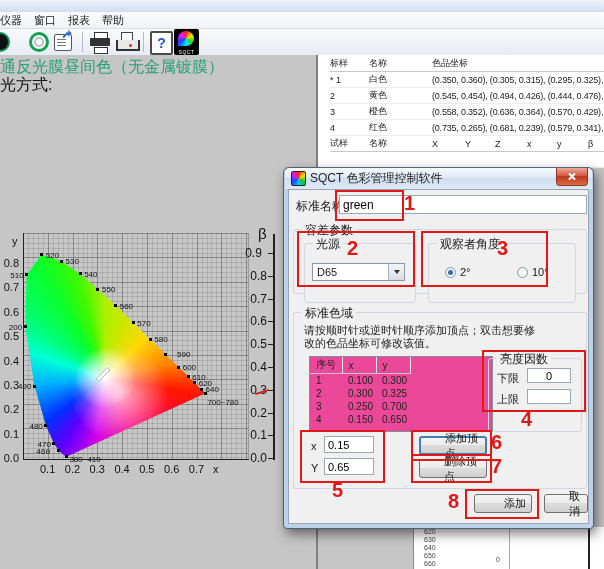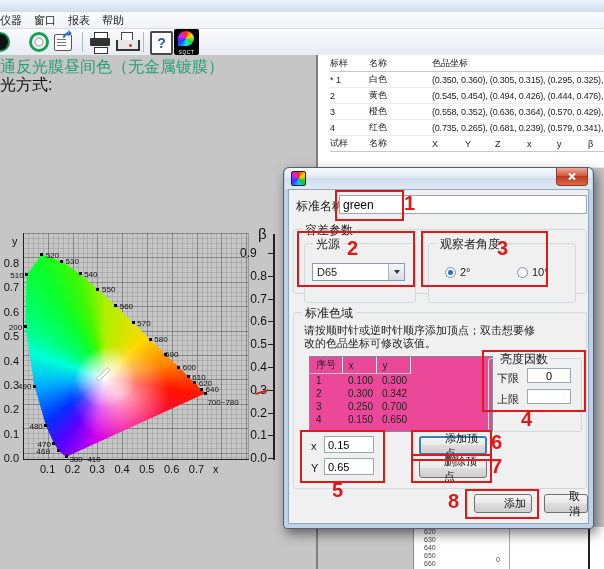--- a/index.html
+++ b/index.html
@@ -205,21 +205,21 @@
       <div class="wl-label" style="left: 84.1408px; top: 269.951px;">540</div>
       <div class="wl-dot" style="left: 96.4968px; top: 287.579px;"></div>
       <div class="wl-label" style="left: 101.997px; top: 285.079px;">550</div>
       <div class="wl-dot" style="left: 114.229px; top: 304.122px;"></div>
       <div class="wl-label" style="left: 119.729px; top: 301.622px;">560</div>
       <div class="wl-dot" style="left: 131.837px; top: 321.153px;"></div>
       <div class="wl-label" style="left: 137.337px; top: 318.653px;">570</div>
       <div class="wl-dot" style="left: 148.8px; top: 337.77px;"></div>
       <div class="wl-label" style="left: 154.3px; top: 335.27px;">580</div>
       <div class="wl-dot" style="left: 164.35px; top: 352.995px;"></div>
-      <div class="wl-label" style="left: 165px; top: 350.495px;">590</div>
+      <div class="wl-label" style="left: 177px; top: 350.495px;">590</div>
       <div class="wl-dot" style="left: 177.196px; top: 365.61px;"></div>
       <div class="wl-label" style="left: 182.696px; top: 363.11px;">600</div>
       <div class="wl-dot" style="left: 186.818px; top: 375.004px;"></div>
       <div class="wl-label" style="left: 192.318px; top: 372.504px;">610</div>
       <div class="wl-dot" style="left: 193.192px; top: 381.275px;"></div>
       <div class="wl-label" style="left: 198.692px; top: 378.775px;">620</div>
       <div class="wl-dot" style="left: 200.012px; top: 387.96px;"></div>
       <div class="wl-label" style="left: 205.512px; top: 385.46px;">640</div>
       <div class="wl-dot" style="left: 203.906px; top: 391.767px;"></div>
       <div class="wl-label" style="left: 207.406px; top: 398.267px;">700~780</div>
@@ -239,21 +239,21 @@
       <div class="tick-label" style="left: 0px; top: 379px; width: 19px; text-align: right;">0.3</div>
       <div class="tick-label" style="left: 0px; top: 403.4px; width: 19px; text-align: right;">0.2</div>
       <div class="tick-label" style="left: 0px; top: 427.8px; width: 19px; text-align: right;">0.1</div>
       <div class="tick-label" style="left: 0px; top: 452.2px; width: 19px; text-align: right;">0.0</div>
       <div class="tick-label" style="left: 12px; top: 235px;">y</div>
       <svg width="225" height="226" viewBox="0 0 225 226" style="position: absolute; left: 23px; top: 233px;">
         <polygon points="87.0,137.2 75.8,148.1 73.4,145.7 84.5,134.7" fill="#ffffff" stroke="#8a8a8a" stroke-width="0.6"></polygon>
       </svg>
       <div class="tick-label beta-label" style="left: 258px; top: 225px;">β</div>
       <div class="beta-line" style="position: absolute; left: 273px; top: 234px; width: 2px; height: 226px;"></div>
-      <div class="tick-label" style="left: 240px; top: 246px; width: 27px; text-align: left; font-size: 12px;">0.9</div>
+      <div class="tick-label" style="left: 240px; top: 246px; width: 27px; text-align: center; font-size: 12px;">0.9</div>
       <div class="beta-line" style="position: absolute; left: 268px; top: 253px; width: 5px; height: 1px;"></div>
       <div class="tick-label" style="left: 240px; top: 268.8px; width: 27px; text-align: right; font-size: 12px;">0.8</div>
       <div class="beta-line" style="position: absolute; left: 268px; top: 275.8px; width: 5px; height: 1px;"></div>
       <div class="tick-label" style="left: 240px; top: 291.6px; width: 27px; text-align: right; font-size: 12px;">0.7</div>
       <div class="beta-line" style="position: absolute; left: 268px; top: 298.6px; width: 5px; height: 1px;"></div>
       <div class="tick-label" style="left: 240px; top: 314.4px; width: 27px; text-align: right; font-size: 12px;">0.6</div>
       <div class="beta-line" style="position: absolute; left: 268px; top: 321.4px; width: 5px; height: 1px;"></div>
       <div class="tick-label" style="left: 240px; top: 337.2px; width: 27px; text-align: right; font-size: 12px;">0.5</div>
       <div class="beta-line" style="position: absolute; left: 268px; top: 344.2px; width: 5px; height: 1px;"></div>
       <div class="tick-label" style="left: 240px; top: 360px; width: 27px; text-align: right; font-size: 12px;">0.4</div>
@@ -352,20 +352,21 @@
   <div class="bg-num" style="top: 1px;">620</div>
       <div class="bg-num" style="top: 9px;">630</div>
       <div class="bg-num" style="top: 17px;">640</div>
       <div class="bg-num" style="top: 25px;">650</div>
       <div class="bg-num" style="top: 33px;">660</div>
     </div>
 
   <div class="abs dialog">
     <div class="dlg-title">
       <div class="dlg-ico"></div>
+      <div class="dlg-title-text">SQCT 色彩管理控制软件</div>
     </div>
     <div class="dlg-close">
         <div class="xbar a"></div>
         <div class="xbar b"></div>
       </div>
     <div class="dlg-body">
 
       <div class="lbl" style="left:7px;top:8px;">标准名称:</div>
       <input class="tbox" style="left: 50px; top: 5px; width: 248px; height: 19px;" value="green">
 
@@ -417,21 +418,21 @@
               </thead>
               <tbody>
                 <tr>
                   <td>1</td>
                   <td>0.100</td>
                   <td>0.300</td>
                 </tr>
                 <tr>
                   <td>2</td>
                   <td>0.300</td>
-                  <td>0.342</td>
+                  <td>0.325</td>
                 </tr>
                 <tr>
                   <td>3</td>
                   <td>0.250</td>
                   <td>0.700</td>
                 </tr>
                 <tr>
                   <td>4</td>
                   <td>0.150</td>
                   <td>0.650</td>

